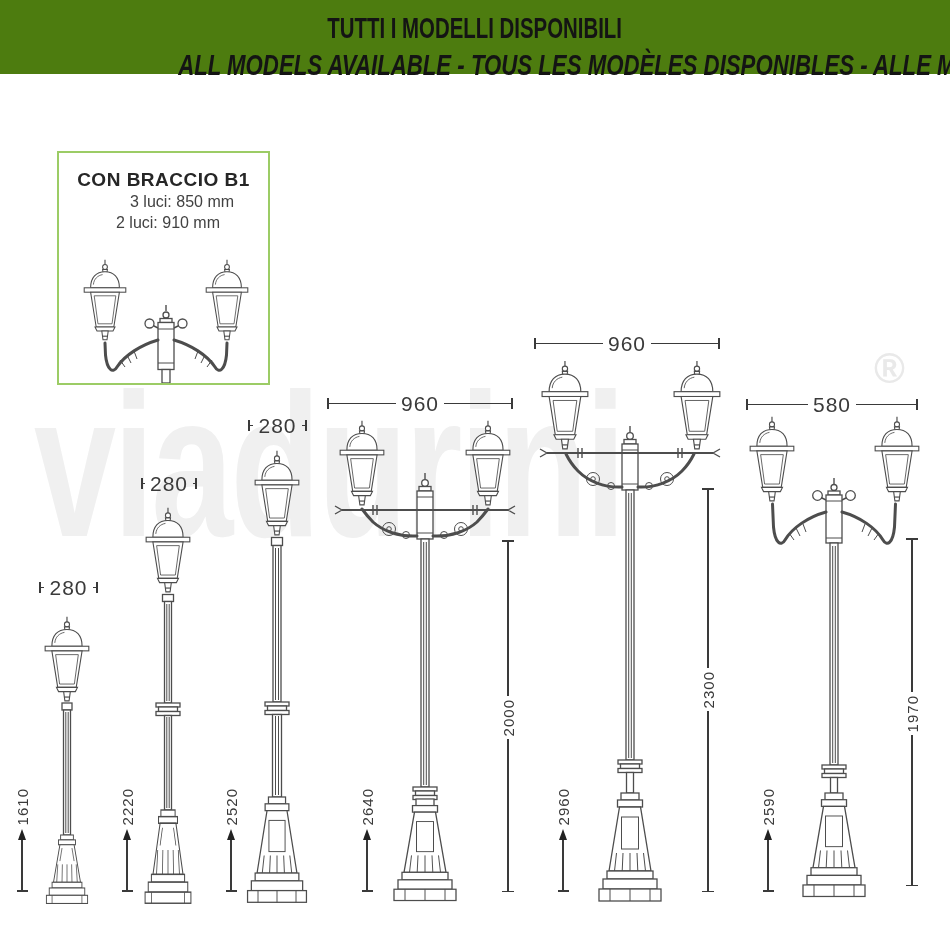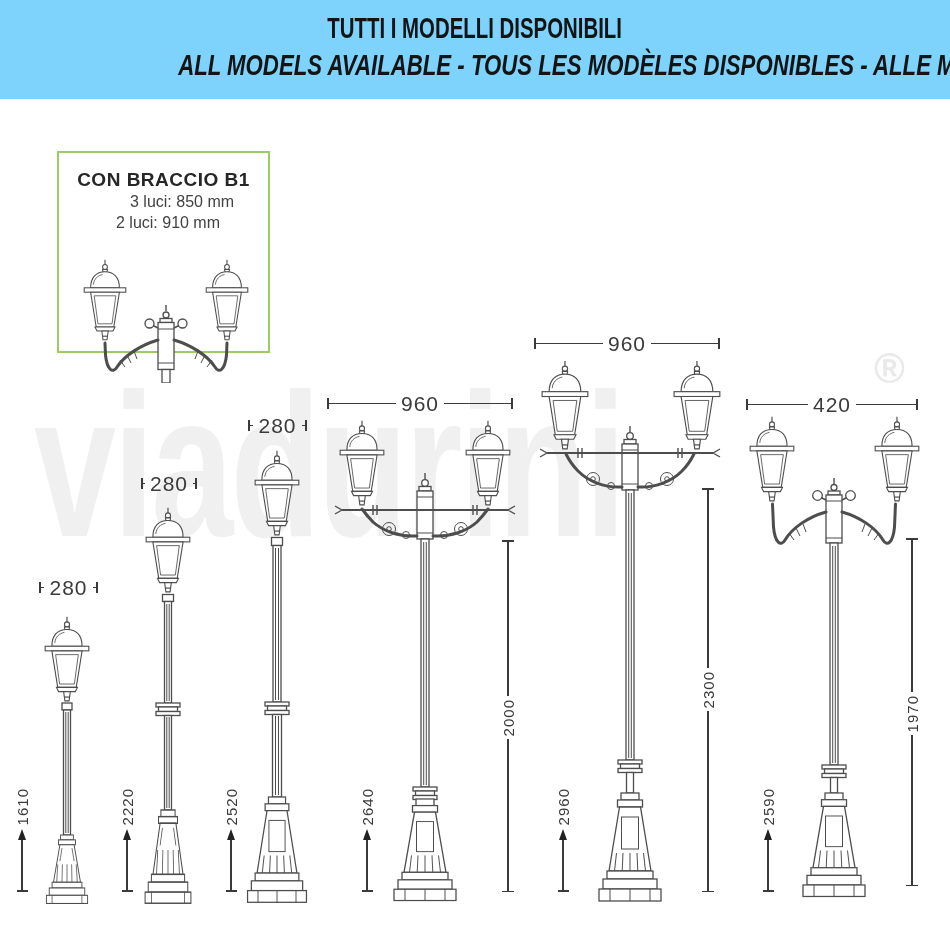--- a/index.html
+++ b/index.html
@@ -1,34 +1,34 @@
 <!DOCTYPE html>
 <html><head>
 <meta charset="utf-8">
 <style>
   html,body{margin:0;padding:0;background:#fff;}
   .stage{position:relative;width:950px;height:950px;background:#ffffff;overflow:hidden;
          font-family:"Liberation Sans","DejaVu Sans",sans-serif;}
 
   
-  .banner{position:absolute;left:0;top:0;width:950px;height:99px;background:#7dd3fc;z-index:5;}
+  .banner{position:absolute;left:0;top:0;width:950px;height:74px;background:#4d7c0f;z-index:5;}
   .banner .l1,.banner .l2{position:absolute;left:0;width:950px;text-align:center;color:#141414;line-height:1;white-space:nowrap;}
   .banner .l1{top:13px;font-size:30px;font-weight:700;}
   .banner .l2{top:50px;font-size:30px;font-weight:700;font-style:italic;}
   .banner .l1 span{display:inline-block;transform:scaleX(.68);transform-origin:center;}
   .banner .l2 span{display:inline-block;transform:scaleX(.74);transform-origin:center;}
 
   
   .watermark{position:absolute;left:34px;top:362px;z-index:0;color:#f0f0f0;font-weight:700;
              font-size:205px;line-height:1;letter-spacing:-4px;white-space:nowrap;
              transform:scaleX(.72);transform-origin:left top;user-select:none;}
   .wm-reg{position:absolute;left:874px;top:348px;z-index:0;color:#e9e9e9;font-weight:700;font-size:42px;line-height:1;}
 
   
-  .inset-box{position:absolute;left:57px;top:151px;width:213px;height:202px;box-sizing:border-box;
+  .inset-box{position:absolute;left:57px;top:151px;width:213px;height:234px;box-sizing:border-box;
              border:2px solid #9ccc65;background:#fff;z-index:4;}
   .inset-box h2{position:absolute;left:0;top:16px;width:100%;margin:0;text-align:center;
                 font-size:19px;font-weight:700;color:#262626;letter-spacing:.5px;}
   .boxdim{position:absolute;left:13px;right:4px;display:flex;align-items:center;color:#424242;gap:26px;}
   .boxdim span{font-size:16px;padding:0 6px;line-height:1;white-space:nowrap;}
   .boxdim i{display:block;}
   .boxdim .t{width:2px;height:11px;background:#4a4a4a;}
   .boxdim .l{flex:1;height:1.5px;background:#4a4a4a;}
   .bd1{top:41px;} .bd2{top:62px;justify-content:center;}
   .box-art{position:absolute;left:0;top:0;width:209px;height:230px;}
@@ -300,21 +300,21 @@
   <div class="hdim" style="left:534px;top:333px;width:186px">
     <i class="t"></i>
       <i class="l"></i>
       <span>960</span>
       <i class="l"></i>
       <i class="t"></i>
   </div>
   <div class="hdim" style="left:746px;top:394px;width:172px">
     <i class="t"></i>
       <i class="l"></i>
-      <span>420</span>
+      <span>580</span>
       <i class="l"></i>
       <i class="t"></i>
   </div>
 
   <div class="varrow" style="left:13px;top:788px">
     <span class="vlbl">1610</span>
     <i class="head"></i>
       <i class="line"></i>
       <i class="tick"></i>
   </div>

